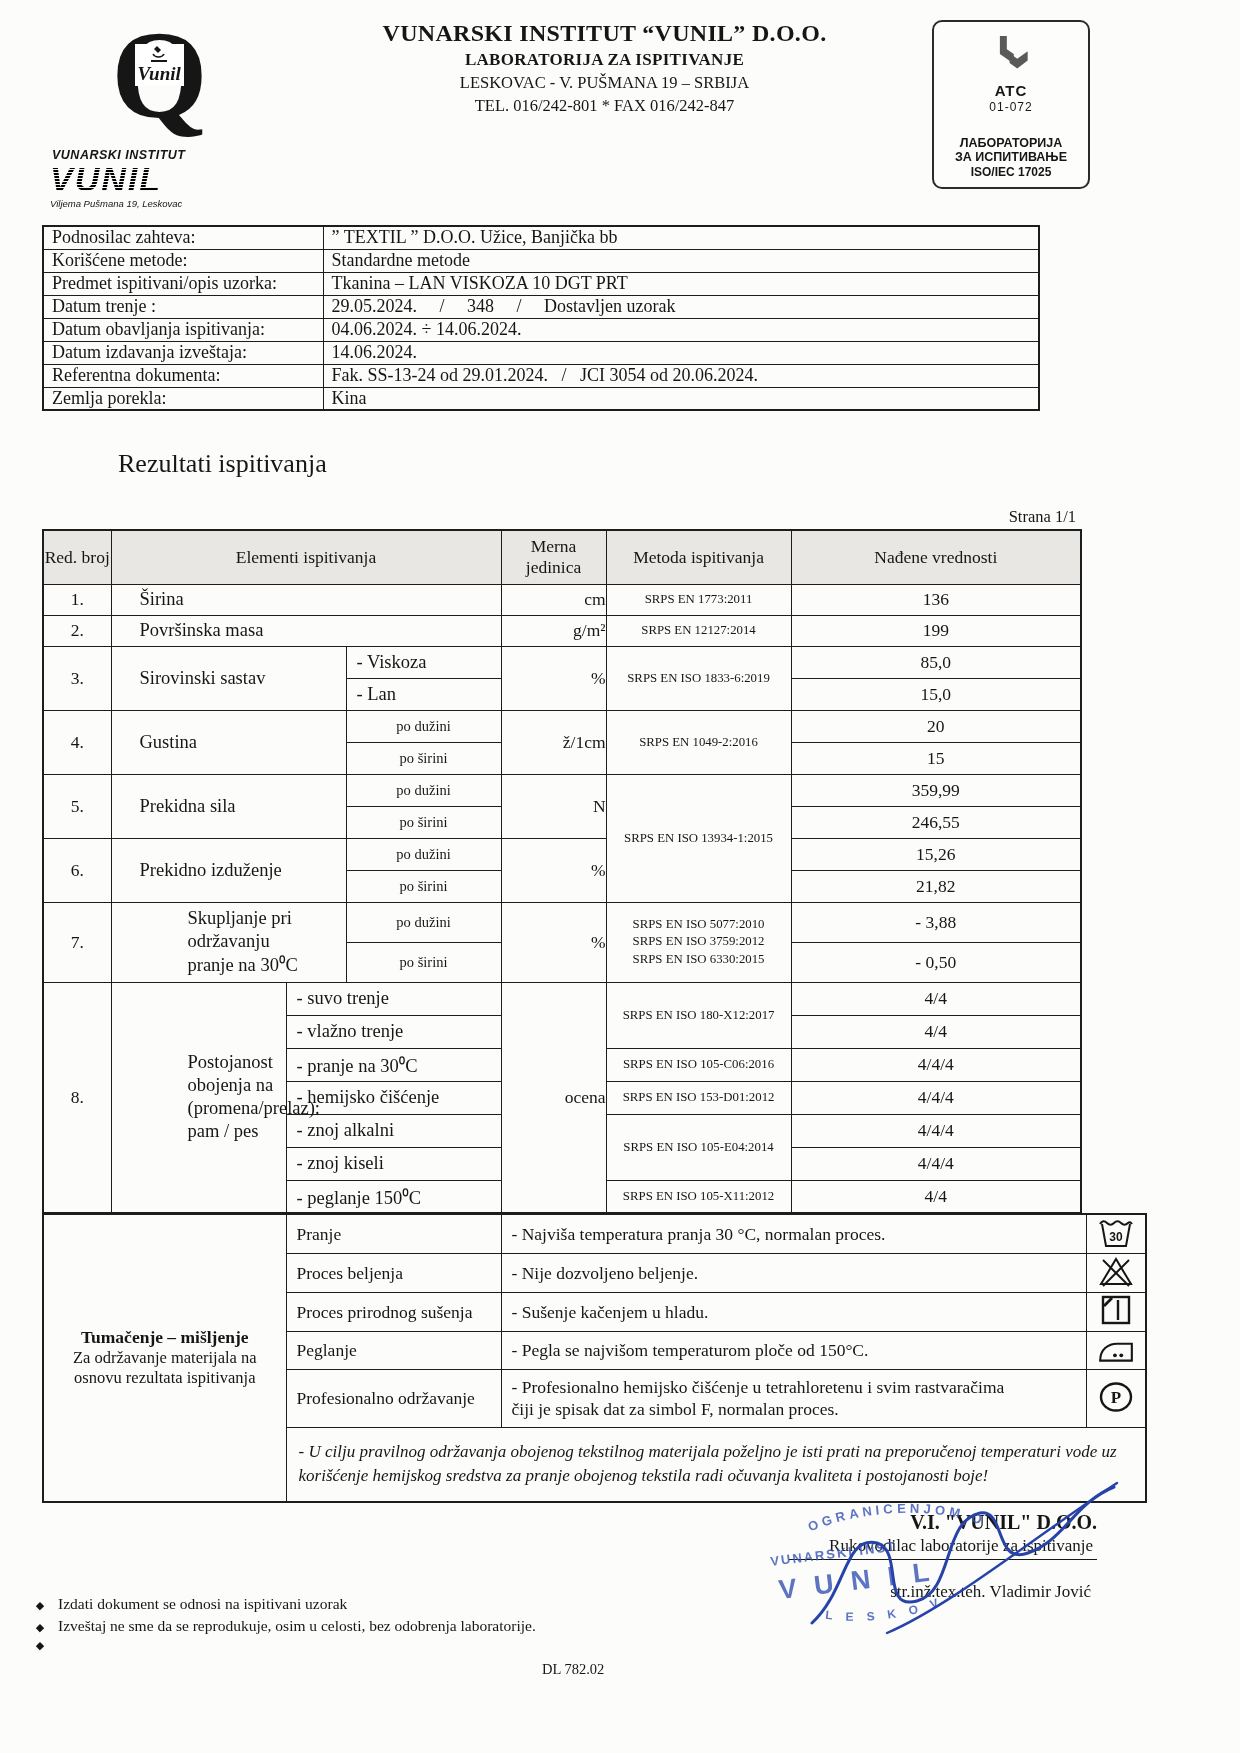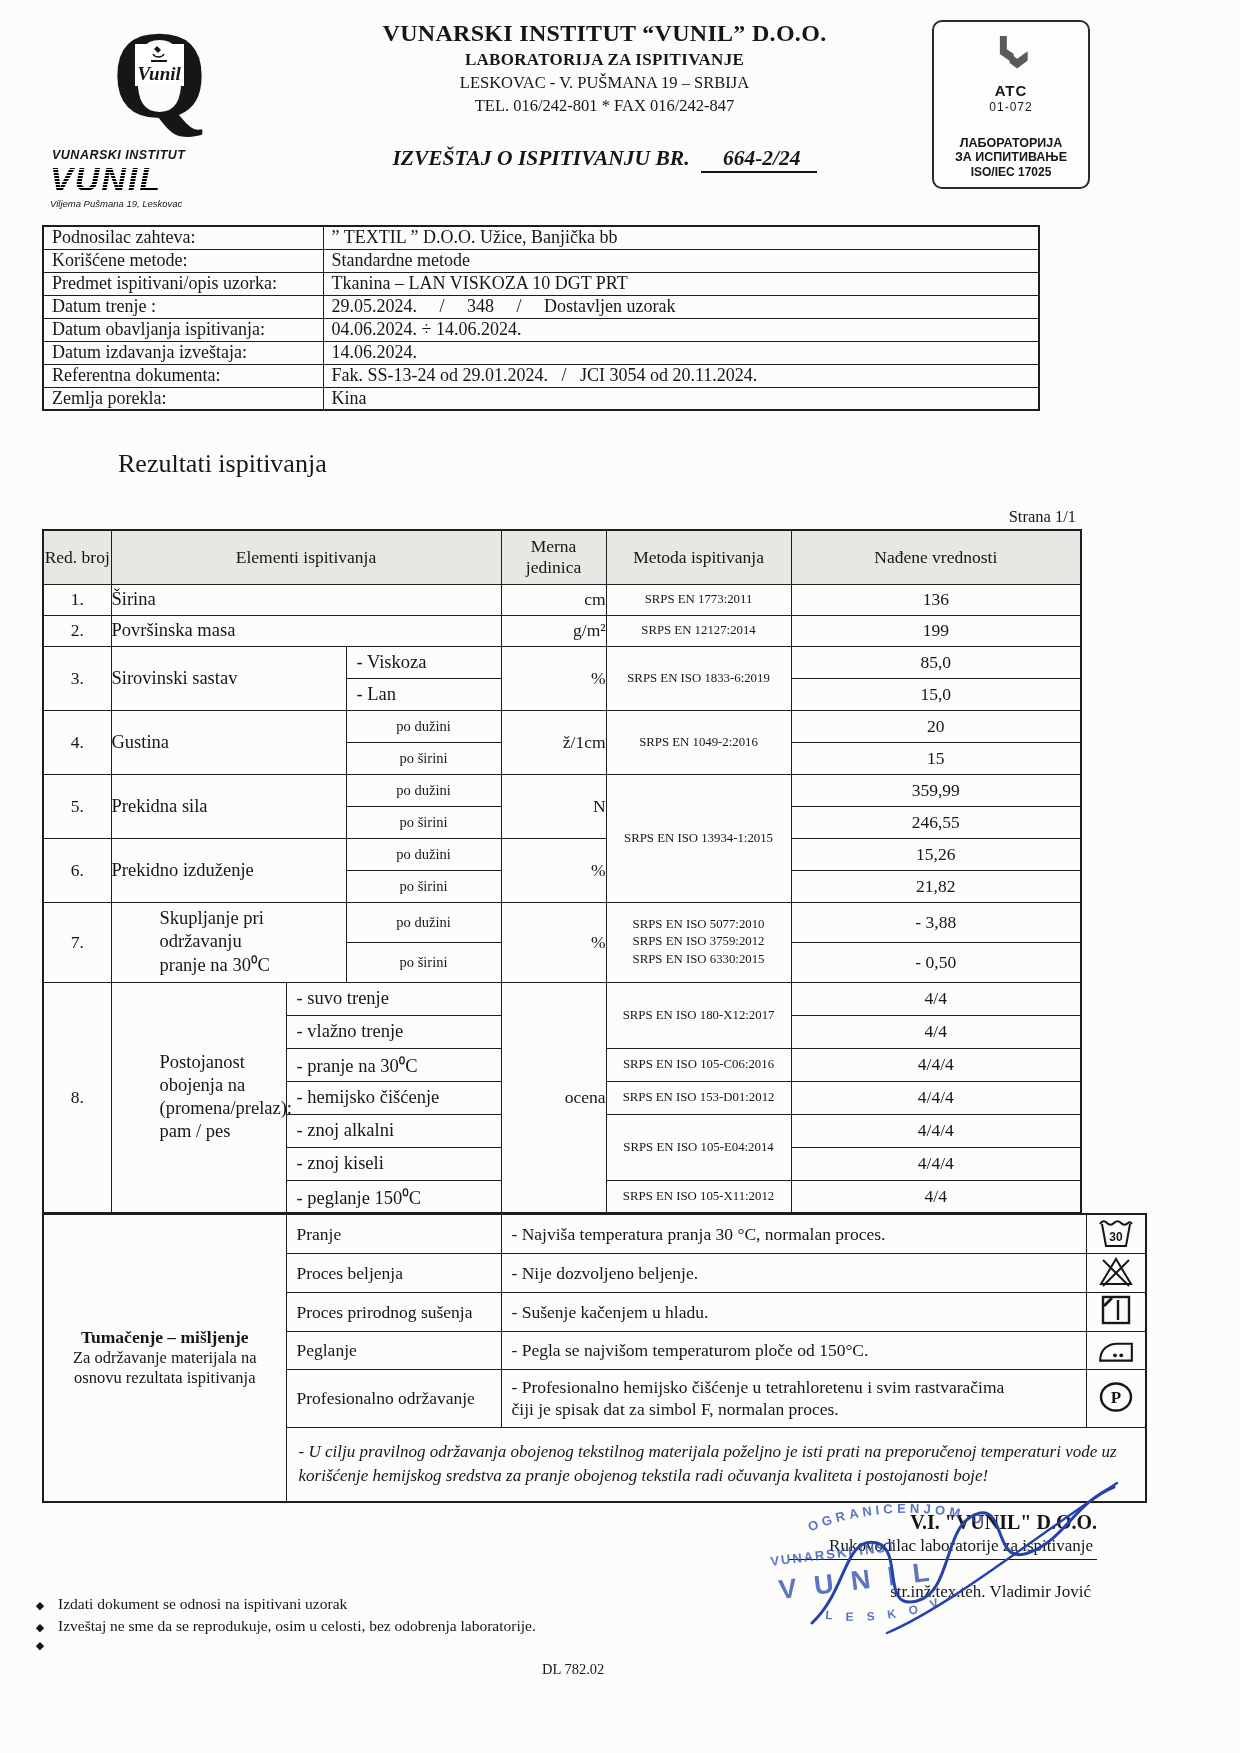--- a/index.html
+++ b/index.html
@@ -48,21 +48,21 @@
   .info-label { width:280px; }
   .info-val { white-space:pre-wrap; }
 
   
   .results-heading { font-size:26px; margin:38px 0 0 76px; }
   .page-label { width:1038px; text-align:right; font-size:16.5px; margin-top:28px; padding-right:4px;}
   .rtable { border-collapse:collapse; width:1038px; table-layout:fixed; border:2.5px solid #1d1d1d; margin-top:2px;}
   .rtable th, .rtable td { border:1px solid #1d1d1d; vertical-align:middle; }
   .rtable th { background:#e8e7e3; font-weight:normal; font-size:17.5px; height:54px; }
   td.num { text-align:center; font-size:17.5px; }
-  td.name { text-align:left; padding-left:0; font-size:18.5px; }
+  td.name { text-align:left; padding-left:28px; font-size:18.5px; }
   td.sub-lg { text-align:left; padding-left:10px; font-size:18.5px; }
   td.sub-sm { text-align:center; font-size:14.5px; }
   td.unit { text-align:right; font-size:17.5px; }
   td.method { text-align:center; font-size:12.8px; }
   td.method div { line-height:1.35; }
   td.val { text-align:center; font-size:17.5px; }
   tr.h31 td { height:31px; }
   tr.h32 td { height:32px; }
   tr.h40 td { height:40px; }
   tr.h33 td { height:33px; }
@@ -118,24 +118,20 @@
       <div class="logo-institute">VUNARSKI INSTITUT</div>
       <div class="logo-type">VUNIL</div>
       <div class="logo-addr">Viljema Pušmana 19, Leskovac</div>
     </div>
 
     <div class="lh-center">
       <div class="org-name">VUNARSKI INSTITUT “VUNIL” D.O.O.</div>
       <div class="lab-line">LABORATORIJA ZA ISPITIVANJE</div>
       <div class="addr-line">LESKOVAC - V. PUŠMANA 19 – SRBIJA</div>
       <div class="tel-line">TEL. 016/242-801 * FAX  016/242-847</div>
-      <div class="report-line">
-        <span>IZVEŠTAJ O ISPITIVANJU BR.</span>
-        <span class="report-number">664-2/24</span>
-      </div>
     </div>
 
     <div class="lh-right">
       <div class="badge">
         <svg width="50" height="44" viewBox="0 0 36 30">
           <path d="M10 2 l0 13 10 7 0 -7 -5 -3.5 0 -9.5 z" fill="#5a5a5a"></path>
           <path d="M30 6 l0 7 -7.5 5.5 -5.5 -4 0 7 5.5 4 7.5 -5.8 z" fill="#5a5a5a"></path>
         </svg>
         <div class="badge-name">ATC</div>
         <div class="badge-code">01-072</div>
@@ -167,21 +163,21 @@
     <tr>
       <td class="info-label">Datum obavljanja ispitivanja:</td>
       <td class="info-val">04.06.2024. ÷ 14.06.2024.</td>
         </tr>
     <tr>
       <td class="info-label">Datum izdavanja izveštaja:</td>
       <td class="info-val">14.06.2024.</td>
         </tr>
     <tr>
       <td class="info-label">Referentna dokumenta:</td>
-      <td class="info-val">Fak. SS-13-24 od 29.01.2024.   /   JCI 3054 od 20.11.2024.</td>
+      <td class="info-val">Fak. SS-13-24 od 29.01.2024.   /   JCI 3054 od 20.06.2024.</td>
         </tr>
     <tr>
       <td class="info-label">Zemlja porekla:</td>
       <td class="info-val">Kina</td>
         </tr>
   </tbody>
     </table>
 
   <div class="results-heading">Rezultati ispitivanja</div>
   <div class="page-label">Strana 1/1</div>

